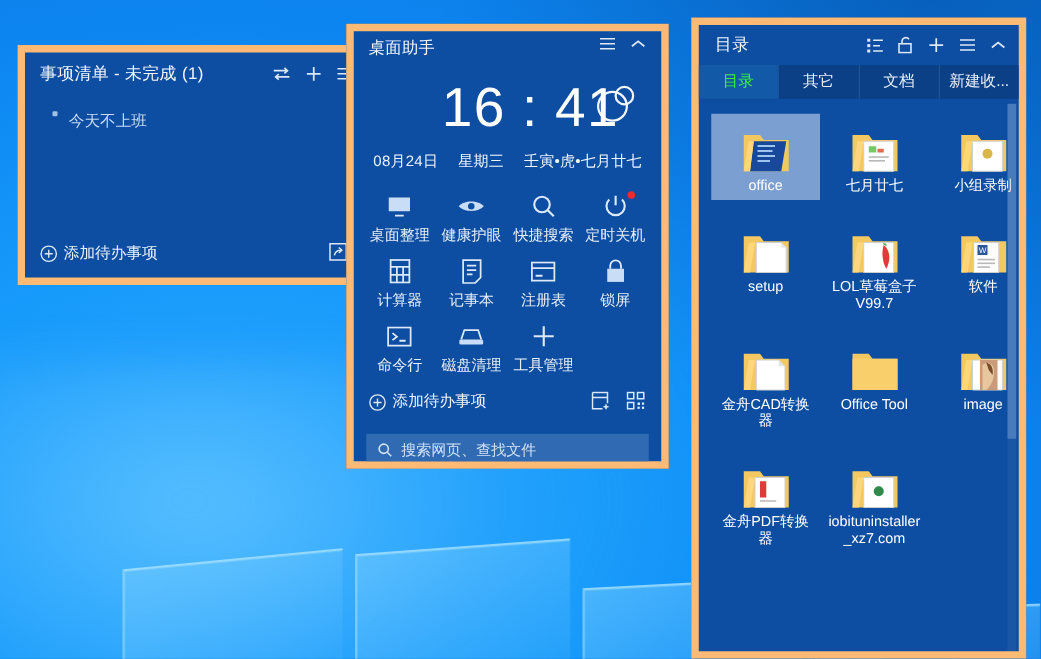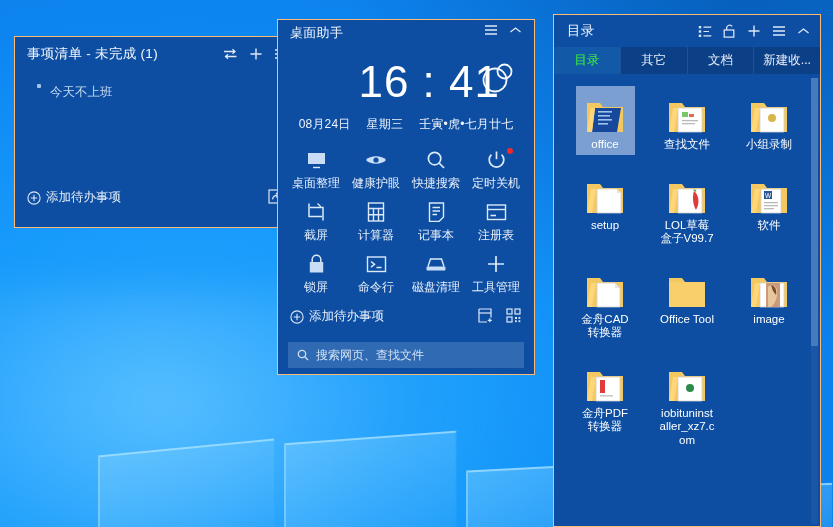--- a/index.html
+++ b/index.html
@@ -38,21 +38,21 @@
   .pane-d { left: 652px; top: 486px; width: 180px; height: 100px; transform: skewY(-2deg); }
   .wp-dark {
     position: absolute; right: -5%; top: -25%; width: 65%; height: 95%;
     background: radial-gradient(ellipse at 75% 25%, rgba(2,60,140,.42) 0%, rgba(2,60,140,0) 68%);
   }
 
   
   .widget {
     position: absolute;
     background: #0d4ea2;
-    border: 1px solid #fdba74;
+    border: 6px solid #fdba74;
     color: #eaf2fb;
     overflow: hidden;
   }
   .widget-head {
     display: flex; align-items: center; justify-content: space-between;
     padding: 0 12px;
   }
   .widget-title { font-size: 13.5px; color: #f2f7fd; letter-spacing: .3px; white-space: nowrap; }
   .head-icons { display: flex; align-items: center; gap: 11px; }
   .ic { display: inline-flex; align-items: center; justify-content: center; opacity: .95; }
@@ -120,21 +120,21 @@
   }
   .tab:last-child { border-right: none; }
   .tab.active { background: #1259a8; color: #3cf03c; }
   .files {
     position: relative; height: 454px; padding: 12px 10px 0 10px;
     display: grid; grid-template-columns: repeat(3, 1fr);
     align-content: start; row-gap: 12px;
   }
   .file {
     display: flex; flex-direction: column; align-items: center; gap: 2px;
-    padding: 4px 2px 3px 2px; width: 59px; justify-self: center;
+    padding: 4px 2px 3px 2px; width: 87px; justify-self: center;
   }
   .file.selected { background: #7a9fd0; }
   .file-ic { height: 46px; display: flex; align-items: flex-end; justify-content: center; }
   .file-name {
     font-size: 11.5px; color: #ffffff; text-align: center; line-height: 13.5px;
     word-break: break-all; max-width: 74px;
   }
   .scrollbar {
     position: absolute; right: 2px; top: 4px; width: 7px; height: 446px;
     background: rgba(255,255,255,.05);
@@ -290,29 +290,20 @@
       <span class="badge-dot"></span>
       <span class="tool-ic">
         <svg width="19" height="20" viewBox="0 0 19 20" fill="none" stroke="#dce9f9" stroke-width="1.7">
           <path d="M4.4 4.6A7.3 7.3 0 1 0 14.6 4.6"></path>
             <path d="M9.5 1.5V9.2"></path>
         </svg>
       </span>
       <span class="tool-label">定时关机</span>
     </div>
 
-    <div class="tool">
-      <span class="tool-ic">
-        <svg width="20" height="20" viewBox="0 0 20 20" fill="none" stroke="#dce9f9" stroke-width="1.5">
-          <path d="M3 1.5V14.5H16M17 18.5V5.5H4"></path>
-          <path d="M11.5 1.5L14.8 4.8" stroke-width="1.3"></path>
-        </svg>
-      </span>
-      <span class="tool-label">截屏</span>
-    </div>
 
     <div class="tool">
       <span class="tool-ic">
         <svg width="18" height="20" viewBox="0 0 18 20" fill="none" stroke="#dce9f9" stroke-width="1.4">
           <rect x="1.5" y="1" width="15" height="18"></rect>
           <path d="M1.5 6.5H16.5M6.5 6.5V19M11.5 6.5V19M1.5 12.8H16.5"></path>
         </svg>
       </span>
       <span class="tool-label">计算器</span>
     </div>
@@ -486,21 +477,21 @@
         <svg width="44" height="40" viewBox="0 0 44 40">
           <path d="M4 7 H17 L20 11 H40 V36 H4 Z" fill="#f3c860"></path>
           <path d="M13 12 H37 V36 H13 Z" fill="#ffffff" stroke="#cfcfcf" stroke-width="0.8"></path>
           <rect x="17" y="16" width="6" height="5" fill="#78c86a"></rect>
           <rect x="24" y="18" width="5" height="3" fill="#e06a52"></rect>
           <rect x="17" y="24" width="16" height="1.3" fill="#b9b9b9"></rect>
           <rect x="17" y="27" width="13" height="1.3" fill="#b9b9b9"></rect>
           <path d="M13 12 L9 36 H4 L8 12 Z" fill="#ffd77a"></path>
         </svg>
       </span>
-      <span class="file-name">查找文件</span>
+      <span class="file-name">七月廿七</span>
     </div>
 
     <div class="file">
       <span class="file-ic">
         <svg width="44" height="40" viewBox="0 0 44 40">
           <path d="M4 7 H17 L20 11 H40 V36 H4 Z" fill="#f3c860"></path>
           <path d="M13 12 H37 V36 H13 Z" fill="#ffffff" stroke="#cfcfcf" stroke-width="0.8"></path>
           <circle cx="25" cy="22" r="4" fill="#d9b64a"></circle>
           <path d="M13 12 L9 36 H4 L8 12 Z" fill="#ffd77a"></path>
         </svg>

